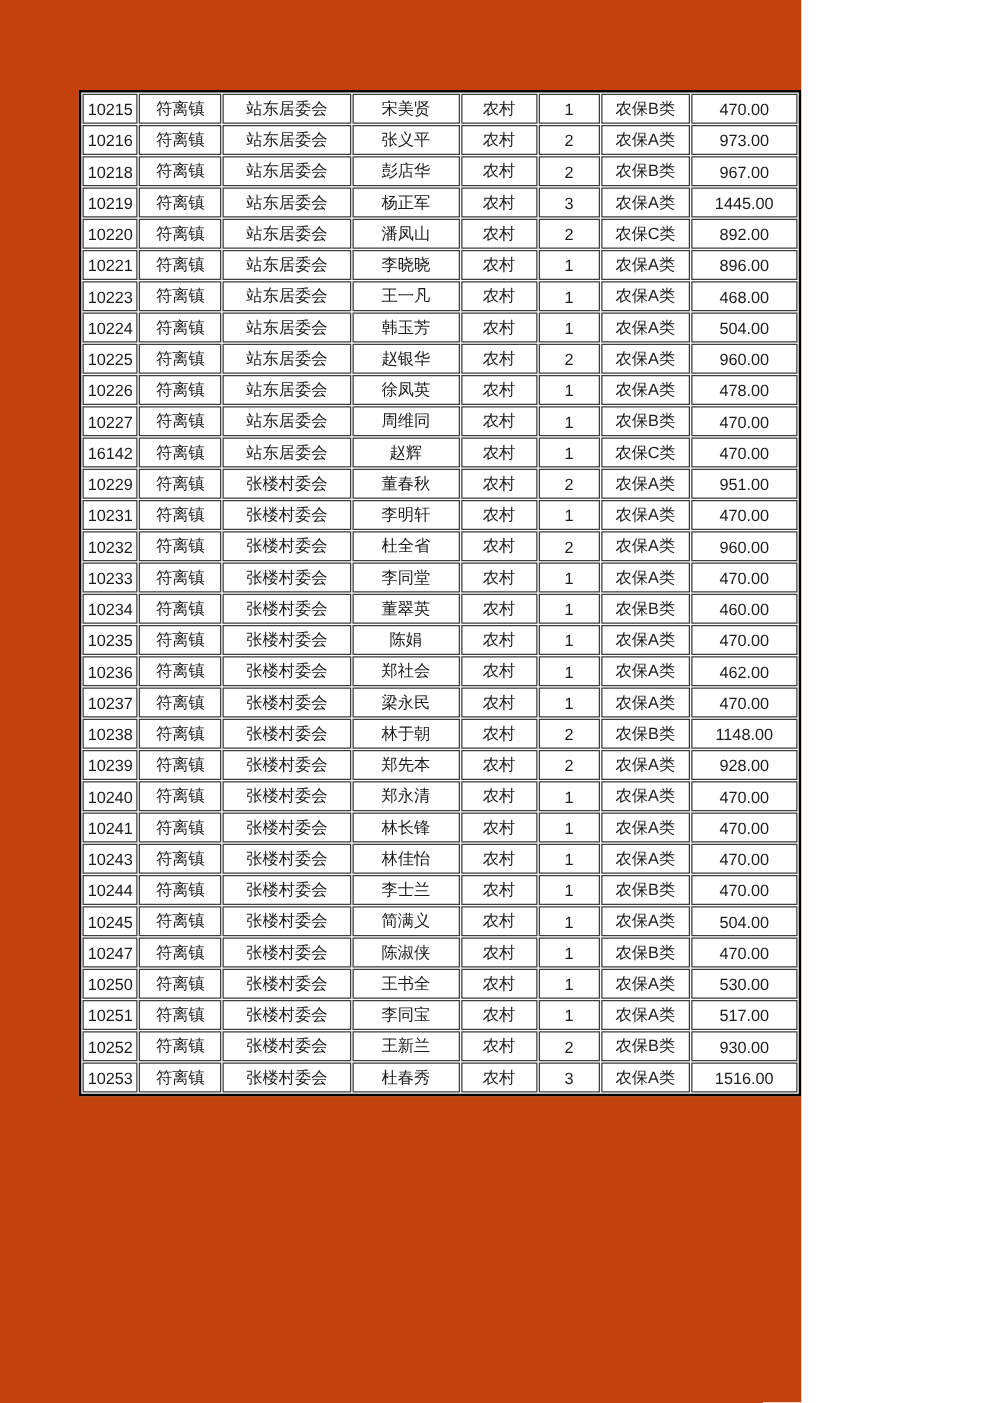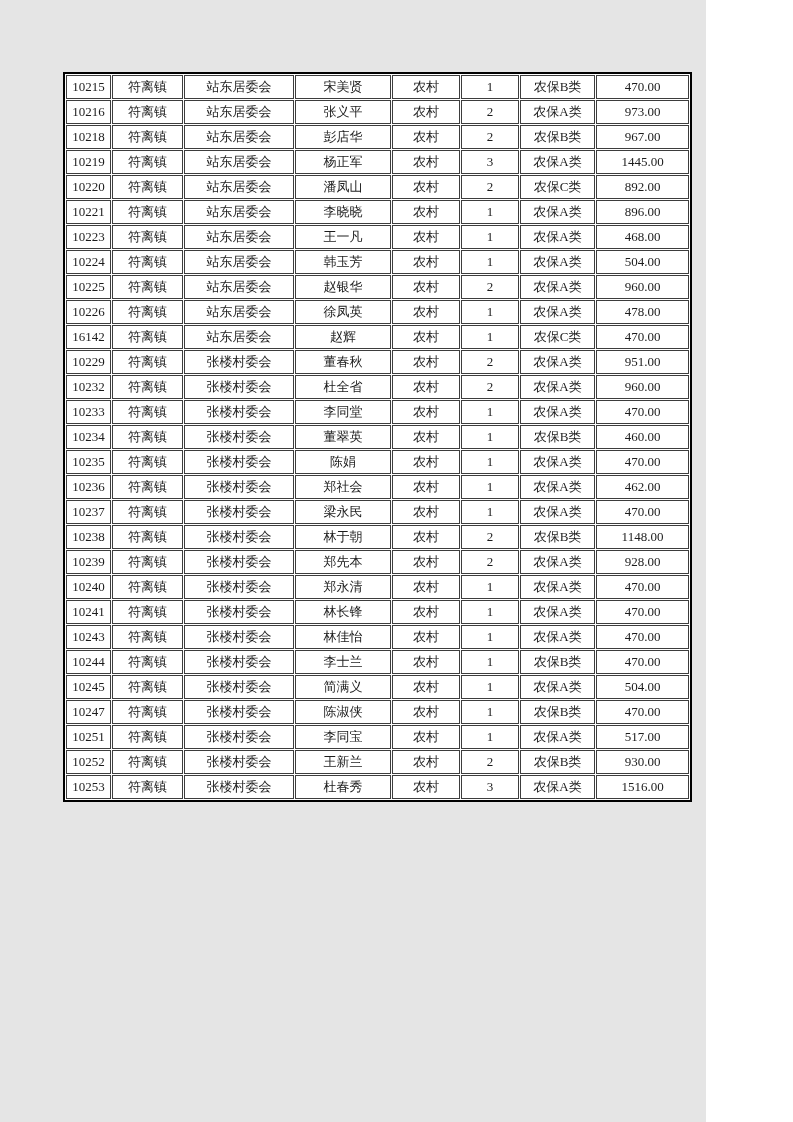--- a/index.html
+++ b/index.html
@@ -2,25 +2,25 @@
 <html><head>
 <meta charset="utf-8">
 <style>
   html, body {
     margin: 0;
     padding: 0;
     background: #ffffff;
   }
   .page {
     position: relative;
-    width: 706px;
+    width: 641px;
     height: 1122px;
-    background: #e5e5e5;
+    background: #c2410c;
     overflow: hidden;
-    font-family: Liberation Serif, serif;
+    font-family: Liberation Sans, sans-serif;
   }
   table.roster {
     position: absolute;
     left: 63px;
     top: 72px;
     border-collapse: separate;
     border-spacing: 1px;
     border: 2px solid #000000;
     table-layout: fixed;
     background: #ffffff;
@@ -158,40 +158,60 @@
           <td>10226</td>
           <td>符离镇</td>
           <td>站东居委会</td>
           <td>徐凤英</td>
           <td>农村</td>
           <td>1</td>
           <td>农保A类</td>
           <td>478.00</td>
         </tr>
         <tr>
+          <td>10227</td>
+          <td>符离镇</td>
+          <td>站东居委会</td>
+          <td>周维同</td>
+          <td>农村</td>
+          <td>1</td>
+          <td>农保B类</td>
+          <td>470.00</td>
+        </tr>
+        <tr>
           <td>16142</td>
           <td>符离镇</td>
           <td>站东居委会</td>
           <td>赵辉</td>
           <td>农村</td>
           <td>1</td>
           <td>农保C类</td>
           <td>470.00</td>
         </tr>
         <tr>
           <td>10229</td>
           <td>符离镇</td>
           <td>张楼村委会</td>
           <td>董春秋</td>
           <td>农村</td>
           <td>2</td>
           <td>农保A类</td>
           <td>951.00</td>
         </tr>
         <tr>
+          <td>10231</td>
+          <td>符离镇</td>
+          <td>张楼村委会</td>
+          <td>李明轩</td>
+          <td>农村</td>
+          <td>1</td>
+          <td>农保A类</td>
+          <td>470.00</td>
+        </tr>
+        <tr>
           <td>10232</td>
           <td>符离镇</td>
           <td>张楼村委会</td>
           <td>杜全省</td>
           <td>农村</td>
           <td>2</td>
           <td>农保A类</td>
           <td>960.00</td>
         </tr>
         <tr>
@@ -316,20 +336,30 @@
         </tr>
         <tr>
           <td>10247</td>
           <td>符离镇</td>
           <td>张楼村委会</td>
           <td>陈淑侠</td>
           <td>农村</td>
           <td>1</td>
           <td>农保B类</td>
           <td>470.00</td>
+        </tr>
+        <tr>
+          <td>10250</td>
+          <td>符离镇</td>
+          <td>张楼村委会</td>
+          <td>王书全</td>
+          <td>农村</td>
+          <td>1</td>
+          <td>农保A类</td>
+          <td>530.00</td>
         </tr>
         <tr>
           <td>10251</td>
           <td>符离镇</td>
           <td>张楼村委会</td>
           <td>李同宝</td>
           <td>农村</td>
           <td>1</td>
           <td>农保A类</td>
           <td>517.00</td>

